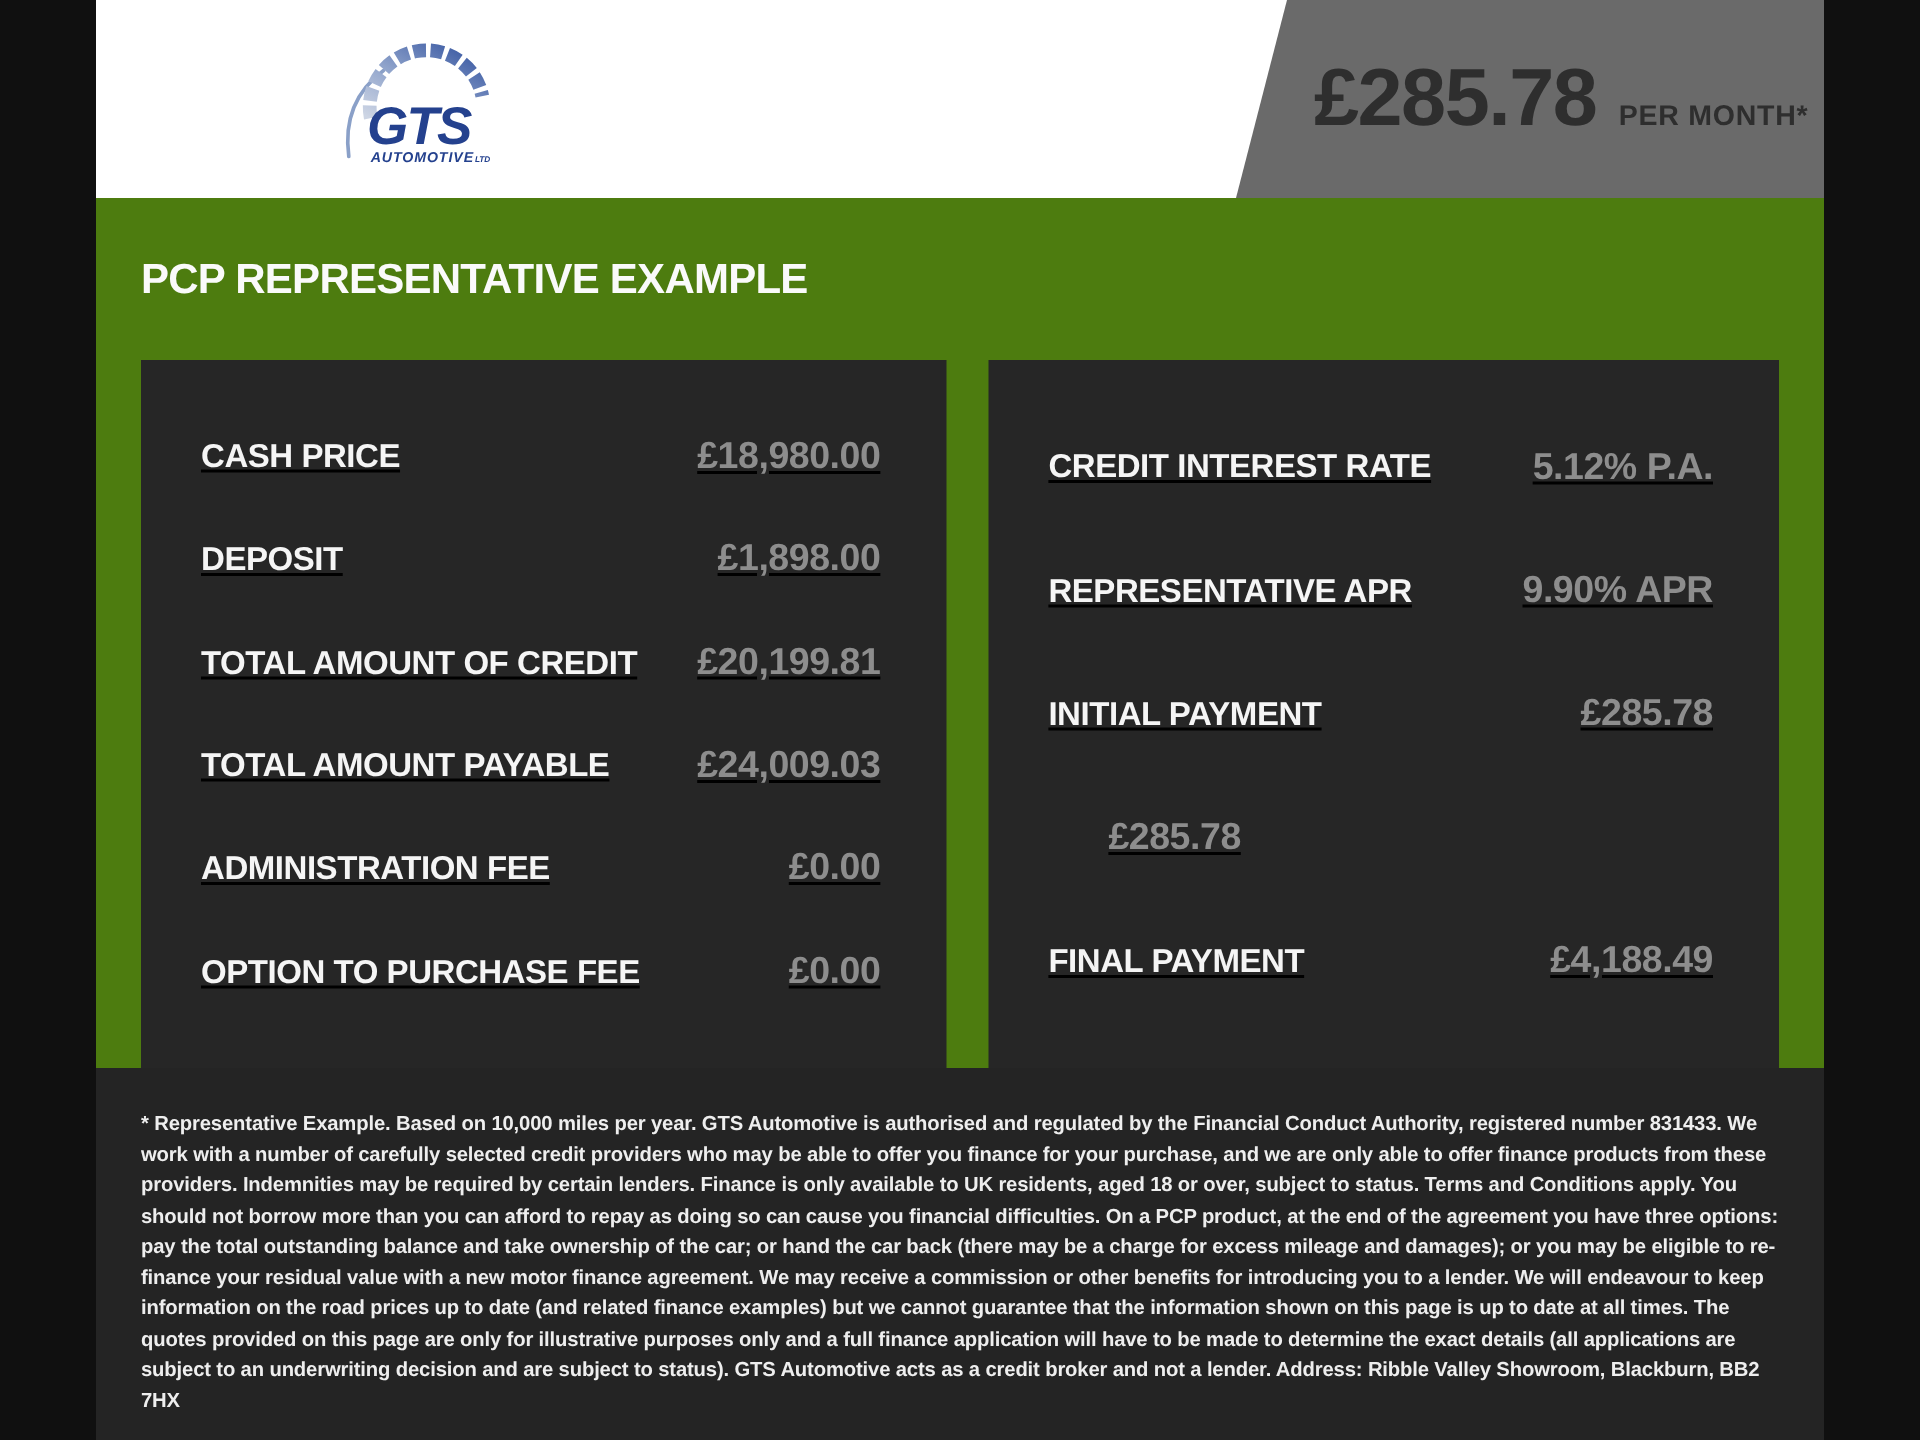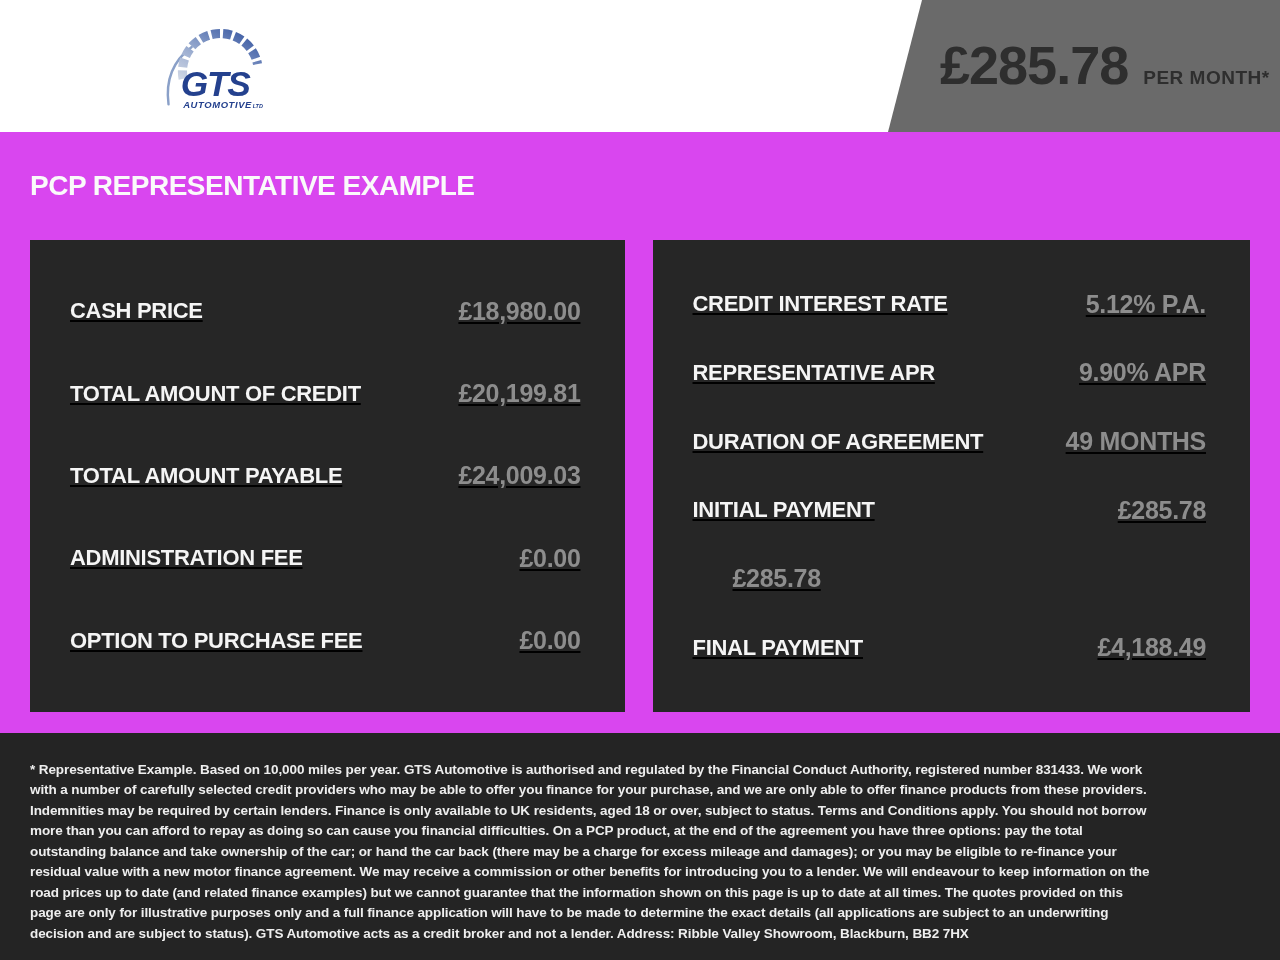--- a/index.html
+++ b/index.html
@@ -1,19 +1,19 @@
 <!DOCTYPE html>
 <html><head>
 <meta charset="utf-8">
 <style>
   * { margin: 0; padding: 0; box-sizing: border-box; }
   html, body { background: #101010; }
   body { font-family: "Liberation Sans", sans-serif; }
   .page {
-    width: 1280px; height: 960px;
+    width: 1152px; height: 960px;
     display: flex; flex-direction: column;
     background: #1b1b1b; overflow: hidden;
     margin: 0 auto;
   }
 
   
   .header {
     position: relative; height: 132px; background: #ffffff; flex: 0 0 auto;
   }
   .logo { position: absolute; left: 160px; top: 20px; width: 128px; height: 98px; }
@@ -22,21 +22,21 @@
     background: #6a6a6a;
     -webkit-clip-path: polygon(34px 0, 100% 0, 100% 100%, 0 100%);
     clip-path: polygon(34px 0, 100% 0, 100% 100%, 0 100%);
     display: flex; align-items: baseline; padding: 38px 0 0 52px;
     color: #2e2e2e;
   }
   .price-amount { font-size: 54px; font-weight: 700; letter-spacing: -1px; line-height: 1; }
   .price-period { font-size: 19px; font-weight: 700; letter-spacing: 0.5px; margin-left: 15px; }
 
   
-  .main { flex: 1 1 auto; background: #d946ef; padding: 38px 30px 0; }
+  .main { flex: 1 1 auto; background: #4d7c0f; padding: 38px 30px 0; }
   .page-title {
     color: #fafafa; font-size: 28px; font-weight: 700; letter-spacing: -0.5px;
   }
   .panels { display: flex; gap: 28px; margin-top: 38px; }
   .panel {
     background: #262626; width: 597px; height: 472px;
     padding: 30px 44px 30px 40px;
     display: flex; flex-direction: column; justify-content: space-around; text-decoration: underline;
   }
   .panel.right { width: 600px; }
@@ -90,20 +90,24 @@
     <div class="page-title">PCP REPRESENTATIVE EXAMPLE</div>
 
     <div class="panels">
 
       <div class="panel left">
         <div class="finance-row">
           <span class="finance-label">CASH PRICE</span>
           <span class="finance-value">£18,980.00</span>
         </div>
         <div class="finance-row">
+          <span class="finance-label">DEPOSIT</span>
+          <span class="finance-value">£1,898.00</span>
+        </div>
+        <div class="finance-row">
           <span class="finance-label">TOTAL AMOUNT OF CREDIT</span>
           <span class="finance-value">£20,199.81</span>
         </div>
         <div class="finance-row">
           <span class="finance-label">TOTAL AMOUNT PAYABLE</span>
           <span class="finance-value">£24,009.03</span>
         </div>
         <div class="finance-row">
           <span class="finance-label">ADMINISTRATION FEE</span>
           <span class="finance-value">£0.00</span>
@@ -117,24 +121,20 @@
       <div class="panel right">
         <div class="finance-row">
           <span class="finance-label">CREDIT INTEREST RATE</span>
           <span class="finance-value">5.12% P.A.</span>
         </div>
         <div class="finance-row">
           <span class="finance-label">REPRESENTATIVE APR</span>
           <span class="finance-value">9.90% APR</span>
         </div>
         <div class="finance-row">
-          <span class="finance-label">DURATION OF AGREEMENT</span>
-          <span class="finance-value">49 MONTHS</span>
-        </div>
-        <div class="finance-row">
           <span class="finance-label">INITIAL PAYMENT</span>
           <span class="finance-value">£285.78</span>
         </div>
         <div class="finance-row">
           <span class="finance-value">£285.78</span>
         </div>
         <div class="finance-row">
           <span class="finance-label">FINAL PAYMENT</span>
           <span class="finance-value">£4,188.49</span>
         </div>

